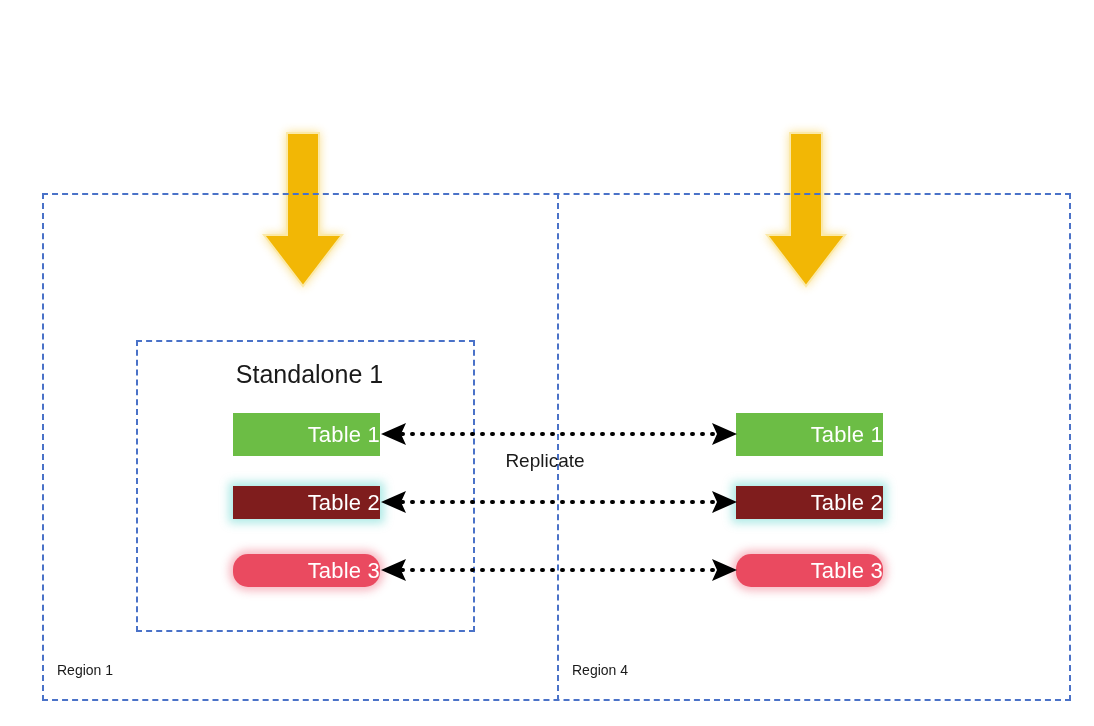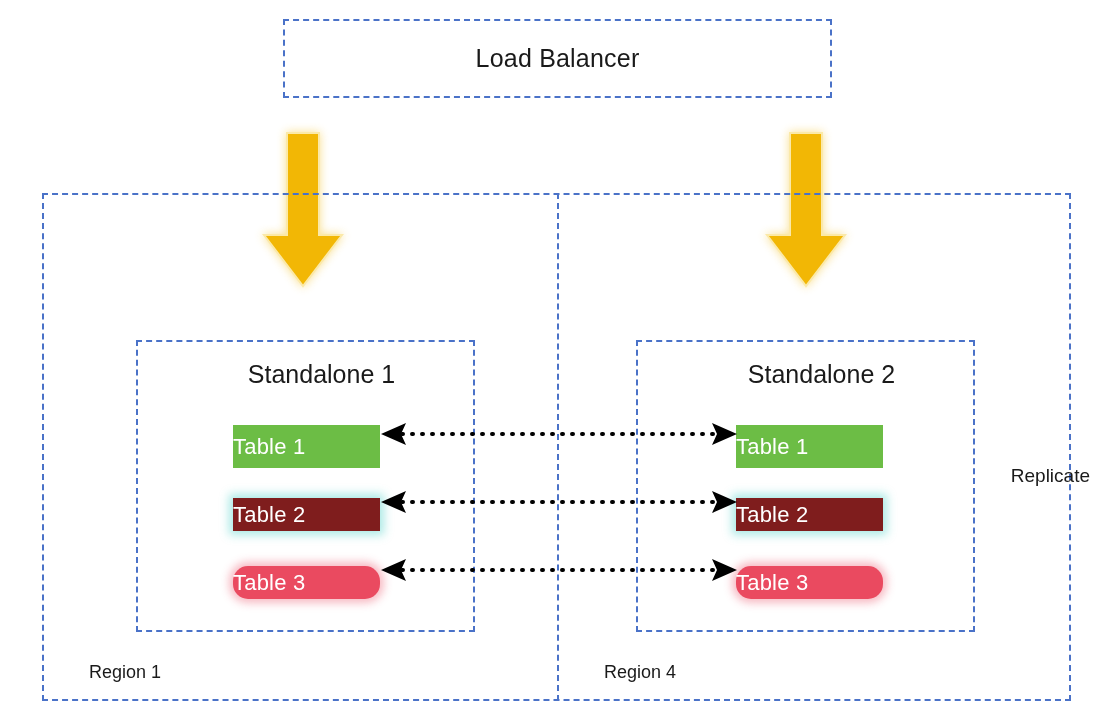--- a/index.html
+++ b/index.html
@@ -48,49 +48,47 @@
     white-space: pre-line;
   }
   #region-divider {
     position: absolute;
     left: 557px; top: 193px;
     width: 0; height: 508px;
     border-left: 2px dashed #4a72c8;
   }
   .region-label {
     position: absolute;
-    font-size: 18px;
+    font-size: 14px;
     color: #1a1a1a;
-    margin-left: 32px;
   }
   #region1-label { left: 57px; top: 662px; }
   #region2-label { left: 572px; top: 662px; }
 
   
   #standalone-1 { left: 136px; top: 340px; width: 339px; height: 292px; }
   #standalone-2 { left: 636px; top: 340px; width: 339px; height: 292px; }
   .standalone-title {
     position: absolute;
-    top: 18px; left: 16px; width: 100%;
+    top: 18px; left: 4px; width: 100%;
     text-align: center;
     font-size: 25px;
     color: #1a1a1a;
   }
 
   
   .table-chip {
     position: absolute;
     display: flex;
     align-items: center;
-    justify-content: flex-start;
+    justify-content: flex-end;
     color: #ffffff;
     font-size: 22px;
     letter-spacing: .2px;
     white-space: nowrap;
-    margin-top: 12px;
   }
   .chip-green { background: #6cbd45; }
   .chip-teal  { background: #7f1d1d; box-shadow: 0 0 9px 4px rgba(46,200,189,0.40); }
   .chip-red   { background: #ea4a60; box-shadow: 0 0 9px 4px rgba(234,74,96,0.38); border-radius: 15px; }
 
   
   #l-t1 { left: 233px; top: 413px; width: 147px; height: 43px; }
   #l-t2 { left: 233px; top: 486px; width: 147px; height: 33px; }
   #l-t3 { left: 233px; top: 554px; width: 147px; height: 33px; }
   
@@ -98,34 +96,31 @@
   #r-t2 { left: 736px; top: 486px; width: 147px; height: 33px; }
   #r-t3 { left: 736px; top: 554px; width: 147px; height: 33px; }
 
   
   .big-arrow { position: absolute; filter: drop-shadow(0 0 5px rgba(242,183,5,0.45)); }
 
   
   .replicate-svg { position: absolute; left: 0; top: 0; width: 1094px; height: 726px; pointer-events: none; }
   #replicate-label {
     position: absolute;
-    left: 0; top: 465px; width: 1090px;
-    text-align: right;
+    left: 0; top: 450px; width: 1090px;
+    text-align: center;
     font-size: 19px;
     color: #1a1a1a;
   }
 </style>
 </head>
 <body>
 
 <div id="canvas">
 
-  <div class="dashed-box" id="load-balancer">
-    <span class="label">Load Balancer</span>
-  </div>
 
   <svg class="big-arrow" style="left:262px; top:131px; width:82px; height:158px;" viewBox="0 0 82 158">
     <polygon points="25,2 57,2 57,104 80,104 41,155 2,104 25,104" fill="#f2b705" stroke="#fbe9a8" stroke-width="2"></polygon>
   </svg>
 
   <svg class="big-arrow" style="left:765px; top:131px; width:82px; height:158px;" viewBox="0 0 82 158">
     <polygon points="25,2 57,2 57,104 80,104 41,155 2,104 25,104" fill="#f2b705" stroke="#fbe9a8" stroke-width="2"></polygon>
   </svg>
 
   <div class="dashed-box" id="dual-region"></div>
@@ -139,23 +134,20 @@
   <div class="table-chip chip-green" id="l-t1">
     <span>Table 1</span>
   </div>
   <div class="table-chip chip-teal" id="l-t2">
     <span>Table 2</span>
   </div>
   <div class="table-chip chip-red" id="l-t3">
     <span>Table 3</span>
   </div>
 
-  <div class="dashed-box" id="standalone-2">
-    <div class="standalone-title">Standalone 2</div>
-  </div>
   <div class="table-chip chip-green" id="r-t1">
     <span>Table 1</span>
   </div>
   <div class="table-chip chip-teal" id="r-t2">
     <span>Table 2</span>
   </div>
   <div class="table-chip chip-red" id="r-t3">
     <span>Table 3</span>
   </div>
 

